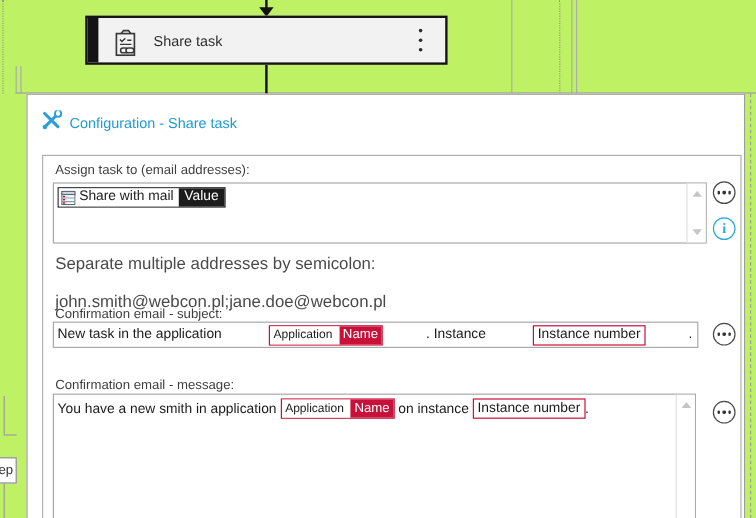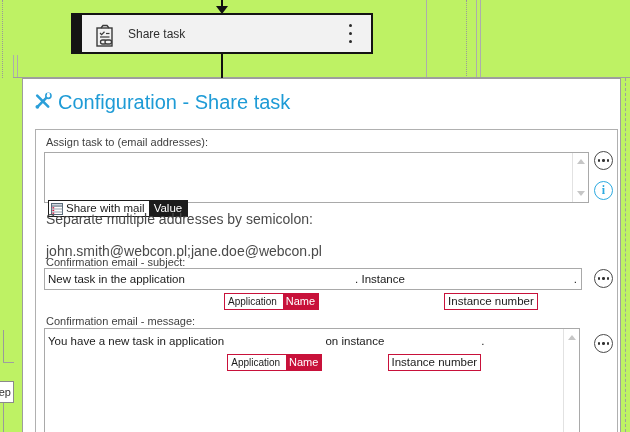--- a/index.html
+++ b/index.html
@@ -33,40 +33,40 @@
   #bg-step-box { position:absolute; left:-5px; top:381px; width:19px; height:22px;
     background:#fff; border:1px solid #8a8a8a; display:flex; align-items:center; justify-content:flex-end;
     padding-right:2px; font-size:11px; color:#333; }
 
   
   #dialog {
     position:absolute; left:22px; top:78px; width:599px; height:360px;
     background:#ffffff; border:1px solid #9d9d9d; z-index:10;
   }
   #dialog-title { position:absolute; left:11px; top:12px; display:flex; align-items:center; gap:6px; }
-  #dialog-title .t-text { font-size:20px; color:#1e9bd6; }
+  #dialog-title .t-text { font-size:12px; color:#1e9bd6; }
 
   #groupbox { position:absolute; left:12px; top:50px; width:583px; height:316px; border:1px solid #b0b0b0; background:#fff; }
 
   .fld-label { position:absolute; font-size:11px; color:#3f3f3f; }
   .note { position:absolute; font-size:14px; color:#4a4a4a; }
 
   .box { position:absolute; background:#fff; border:1px solid #a9a9a9; }
 
   
   .sbar { position:absolute; top:0; right:0; bottom:0; width:16px; background:#fff; border-left:1px solid #e2e2e2; }
   .sb-up, .sb-dn { position:absolute; left:4px; width:0; height:0; cursor:pointer;
     border-left:4px solid transparent; border-right:4px solid transparent; }
   .sb-up { top:6px; border-bottom:5px solid #c6c6c6; }
   .sb-dn { bottom:6px; border-top:5px solid #c6c6c6; }
 
   
   .rich-line { position:absolute; display:flex; align-items:center; font-size:11.5px; color:#1a1a1a; }
   .rich-line span { white-space:pre; }
-  .tag { display:inline-flex; align-items:stretch; height:17px; line-height:15px;margin-top:44px; }
+  .tag { display:inline-flex; align-items:stretch; height:17px; line-height:15px; }
   .tag-black { border:1px solid #1c1c1c; }
   .tag-black .seg-a { display:flex; align-items:center; gap:3px; background:#fff; color:#1a1a1a; padding:0 4px 0 2px; font-size:11.5px; }
   .tag-black .seg-b { display:flex; align-items:center; background:#1c1c1c; color:#fff; padding:0 5px; font-size:11.5px; }
   .tag-red { border:1px solid #c8113a; }
   .tag-red .seg-a { display:flex; align-items:center; background:#fff; color:#1a1a1a; padding:0 3px; font-size:10px; }
   .tag-red .seg-b { display:flex; align-items:center; background:#c8113a; color:#fff; padding:0 3px; font-size:11px; }
   .tag-red.plain { padding:0 3px; display:inline-flex; align-items:center; background:#fff; color:#1a1a1a; font-size:11.5px; }
 
   
   .round-btn { position:absolute; width:19px; height:19px; border:1.4px solid #4a4a4a; border-radius:50%;
@@ -182,21 +182,21 @@
         </span>
         <span>. Instance </span>
         <span class="tag tag-red plain">Instance number</span>
         <span>.</span>
       </div>
     </div>
 
     <div class="fld-label" style="left:23px; top:236px;">Confirmation email - message:</div>
     <div class="box" style="left:21px; top:249px; width:536px; height:112px;">
       <div class="rich-line" style="left:3px; top:2px; height:19px;">
-        <span>You have a new task in application </span>
+        <span>You have a new smith in application </span>
         <span class="tag tag-red">
           <span class="seg-a">Application </span>
           <span class="seg-b">Name</span>
         </span>
         <span> on instance </span>
         <span class="tag tag-red plain">Instance number</span>
         <span>.</span>
       </div>
       <div class="sbar">
         <span class="sb-up"></span>

